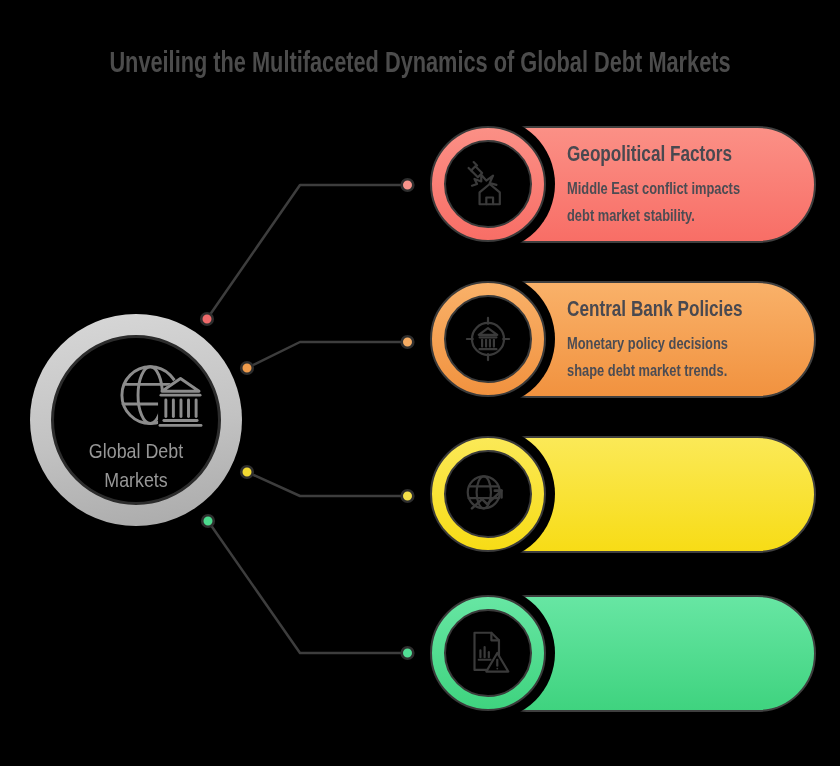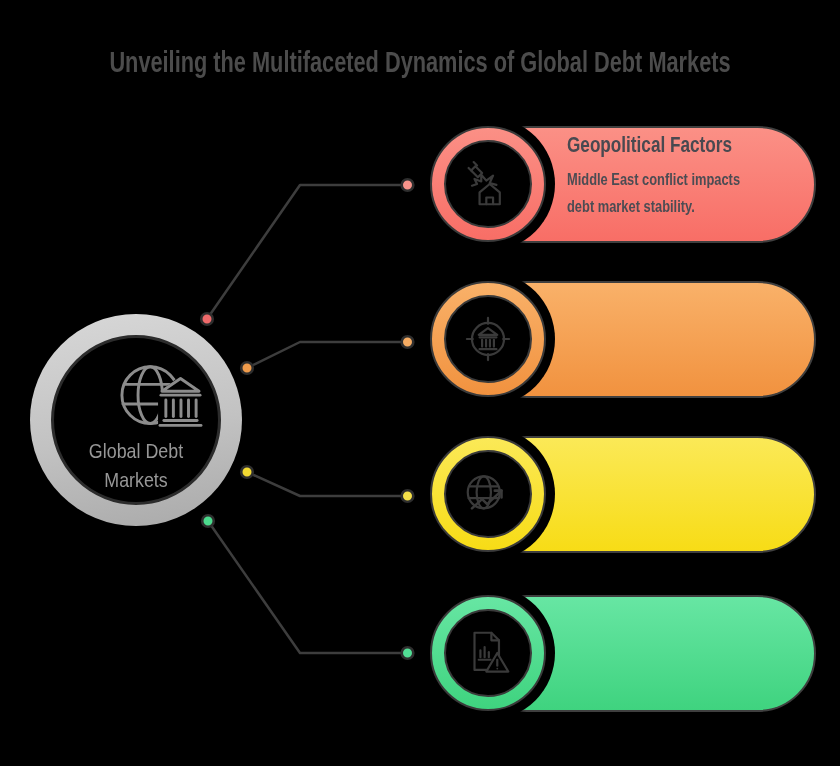--- a/index.html
+++ b/index.html
@@ -47,21 +47,21 @@
     box-sizing:border-box;border:2.5px solid #3a3a3a;
     background:linear-gradient(180deg,var(--c1),var(--c2));
     display:flex;align-items:center;justify-content:center;
   }
   .card-ring-inner{
     position:absolute;inset:12px;border-radius:50%;background:#000;
     border:2.5px solid #3a3a3a;box-sizing:border-box;
   }
   .card-icon{position:relative;z-index:1;}
   .card-text{
-    position:absolute;left:146px;top:1px;height:117px;right:10px;
+    position:absolute;left:146px;top:10px;height:117px;right:10px;
     display:flex;flex-direction:column;justify-content:center;gap:9px;
   }
   .card-title{
     font-size:22px;line-height:24px;font-weight:700;color:#494950;white-space:nowrap;
     transform:scaleX(0.78);transform-origin:0 50%;
   }
   .card-desc{
     font-size:16.5px;line-height:27px;font-weight:700;color:#4c4c53;white-space:pre-line;
     transform:scaleX(0.78);transform-origin:0 50%;
   }
@@ -150,20 +150,25 @@
         <line class="ic" x1="50" y1="32" x2="57" y2="32"></line>
         <path class="ic" d="M21 27 L32 19 L43 27 Z"></path>
         <line class="ic" x1="22" y1="30" x2="42" y2="30"></line>
         <line class="ic" x1="25" y1="33" x2="25" y2="41"></line>
         <line class="ic" x1="29.7" y1="33" x2="29.7" y2="41"></line>
         <line class="ic" x1="34.3" y1="33" x2="34.3" y2="41"></line>
         <line class="ic" x1="39" y1="33" x2="39" y2="41"></line>
         <line class="ic" x1="22" y1="44" x2="42" y2="44"></line>
       </svg>
     </div>
+    <div class="card-text">
+      <div class="card-title">Central Bank Policies</div>
+      <div class="card-desc">Monetary policy decisions
+shape debt market trends.</div>
+    </div>
   </div>
 
   <div class="card" style="top: 427px; --c1: #fbe957; --c2: #f7dc16;">
     <div class="card-pill"></div>
     <div class="card-halo"></div>
     <div class="card-ring">
       <div class="card-ring-inner"></div>
       <svg class="card-icon" width="54" height="54" viewBox="0 0 64 64">
         <circle class="ic" cx="27" cy="30" r="19"></circle>
         <ellipse class="ic" cx="27" cy="30" rx="8.5" ry="19"></ellipse>

